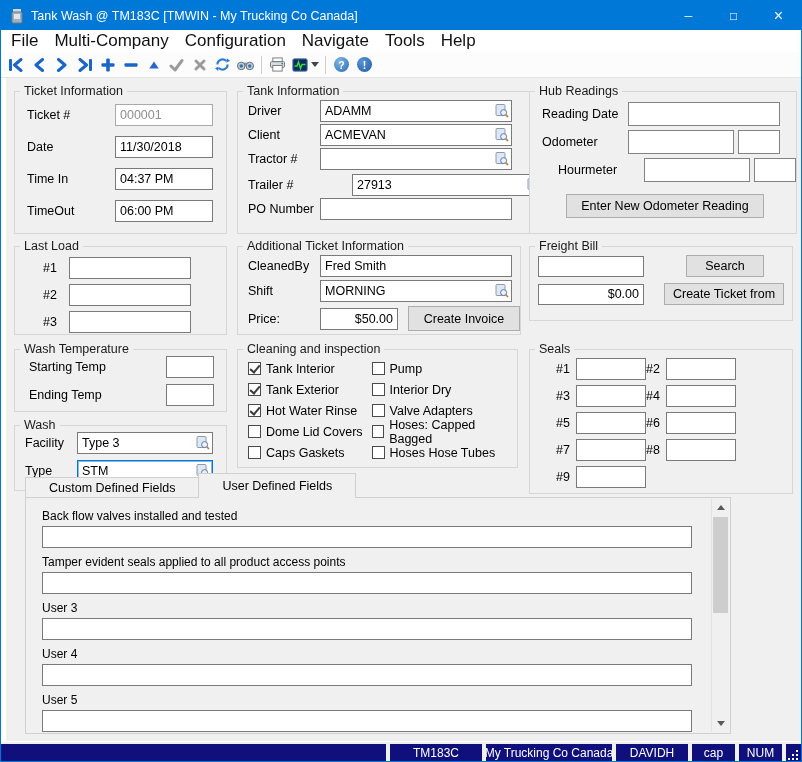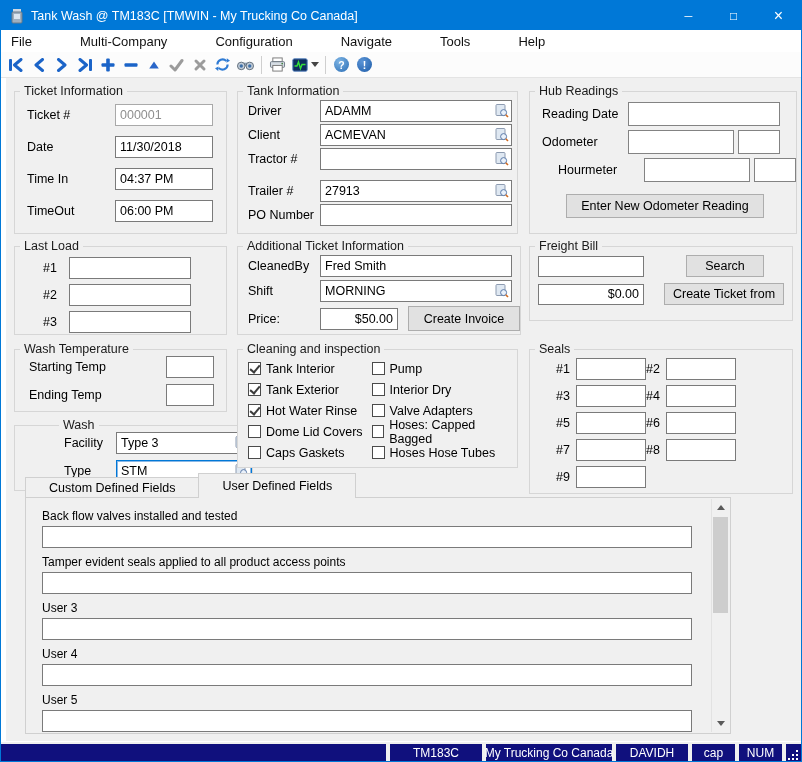--- a/index.html
+++ b/index.html
@@ -5,22 +5,22 @@
   html,body{margin:0;padding:0;background:#d9d9d9;}
   .win{position:relative;width:802px;height:762px;box-sizing:border-box;border:1px solid #0078d7;
        background:#f0f0f0;font-family:"Liberation Sans",sans-serif;display:flex;flex-direction:column;overflow:hidden;}
   
   .titlebar{flex:0 0 29px;background:#0078d7;color:#fff;display:flex;align-items:center;}
   .appicon{width:16px;height:16px;margin:0 6px 0 8px;flex:0 0 16px;}
   .wtitle{font-size:12.5px;flex:1;white-space:nowrap;overflow:hidden;}
   .capbtn{width:45px;height:29px;display:flex;align-items:center;justify-content:center;color:#fff;}
   .capbtn.min{font-size:11px}.capbtn.max{font-size:12px}.capbtn.cls{font-size:16px}
   
-  .menubar{flex:0 0 22px;background:#fff;display:flex;align-items:center;font-size:13px;color:#111;}
-  .mitem{padding:0 8px;height:100%;display:flex;align-items:center;margin-left:32px;}
+  .menubar{flex:0 0 22px;background:#fff;display:flex;align-items:center;font-size:17px;color:#111;}
+  .mitem{padding:0 8px;height:100%;display:flex;align-items:center;}
   .mitem:first-child{margin-left:2px;}
   
   .toolbar{flex:0 0 25px;background:#fcfcfc;display:flex;align-items:center;padding-left:3px;border-bottom:1px solid #e4e4e4;}
   .tbtn{width:23px;height:21px;display:flex;align-items:center;justify-content:center;}
   .tsep{width:1px;height:18px;background:#cfcfcf;margin:0 4px;}
   .circ{width:15px;height:15px;border-radius:50%;color:#fff;font-size:10.5px;font-weight:bold;
         display:flex;align-items:center;justify-content:center;}
   .circ.help{background:radial-gradient(circle at 35% 30%,#7db4e4,#2a6db5);}
   .circ.info{background:radial-gradient(circle at 35% 30%,#5b94d6,#1d5ca8);}
   .caret{width:0;height:0;border-left:4px solid transparent;border-right:4px solid transparent;border-top:5px solid #444;margin-left:3px;}
@@ -251,21 +251,21 @@
             <input class="inp" value="" style="">
           <span class="lookup">
               <svg width="14" height="14" viewBox="0 0 14 14">
                 <rect x="1" y="0.5" width="9" height="11" rx="1" fill="#dfe8f2" stroke="#8d9bb0"></rect>
                 <circle cx="8.6" cy="8.6" r="3" fill="#eaf1fa" stroke="#5b7aa8"></circle>
                 <line x1="10.8" y1="10.8" x2="13" y2="13" stroke="#d2691e" stroke-width="1.6"></line>
               </svg>
             </span>
           </span>
       </div>
-      <div class="row" style="margin:10px 0 0 10px;">
+      <div class="row" style="margin:4px 0 0 10px;gap:32px;">
         <span class="lbl" style="width:72px">Trailer #</span>
         <span class="fld" style="width:192px">
             <input class="inp" value="27913" style="">
           <span class="lookup">
               <svg width="14" height="14" viewBox="0 0 14 14">
                 <rect x="1" y="0.5" width="9" height="11" rx="1" fill="#dfe8f2" stroke="#8d9bb0"></rect>
                 <circle cx="8.6" cy="8.6" r="3" fill="#eaf1fa" stroke="#5b7aa8"></circle>
                 <line x1="10.8" y1="10.8" x2="13" y2="13" stroke="#d2691e" stroke-width="1.6"></line>
               </svg>
             </span>
@@ -357,21 +357,21 @@
       <div class="row" style="margin:0 12px 0 14px;justify-content:space-between;">
         <span class="lbl">Starting Temp</span>
         <input class="inp" style="width: 48px;" value="">
       </div>
       <div class="row" style="margin:6px 12px 0 14px;justify-content:space-between;">
         <span class="lbl">Ending Temp</span>
         <input class="inp" style="width: 48px;" value="">
       </div>
     </fieldset>
 
-    <fieldset class="grp" style="left:13px;top:340px;width:213px;height:73px;padding-left:39px;">
+    <fieldset class="grp" style="left:13px;top:340px;width:213px;height:73px;">
       <legend>Wash</legend>
       <div class="row" style="margin:0 0 0 10px;">
         <span class="lbl" style="width:52px">Facility</span>
         <span class="fld" style="width:136px">
             <input class="inp" value="Type 3" style="">
           <span class="lookup">
               <svg width="14" height="14" viewBox="0 0 14 14">
                 <rect x="1" y="0.5" width="9" height="11" rx="1" fill="#dfe8f2" stroke="#8d9bb0"></rect>
                 <circle cx="8.6" cy="8.6" r="3" fill="#eaf1fa" stroke="#5b7aa8"></circle>
                 <line x1="10.8" y1="10.8" x2="13" y2="13" stroke="#d2691e" stroke-width="1.6"></line>

